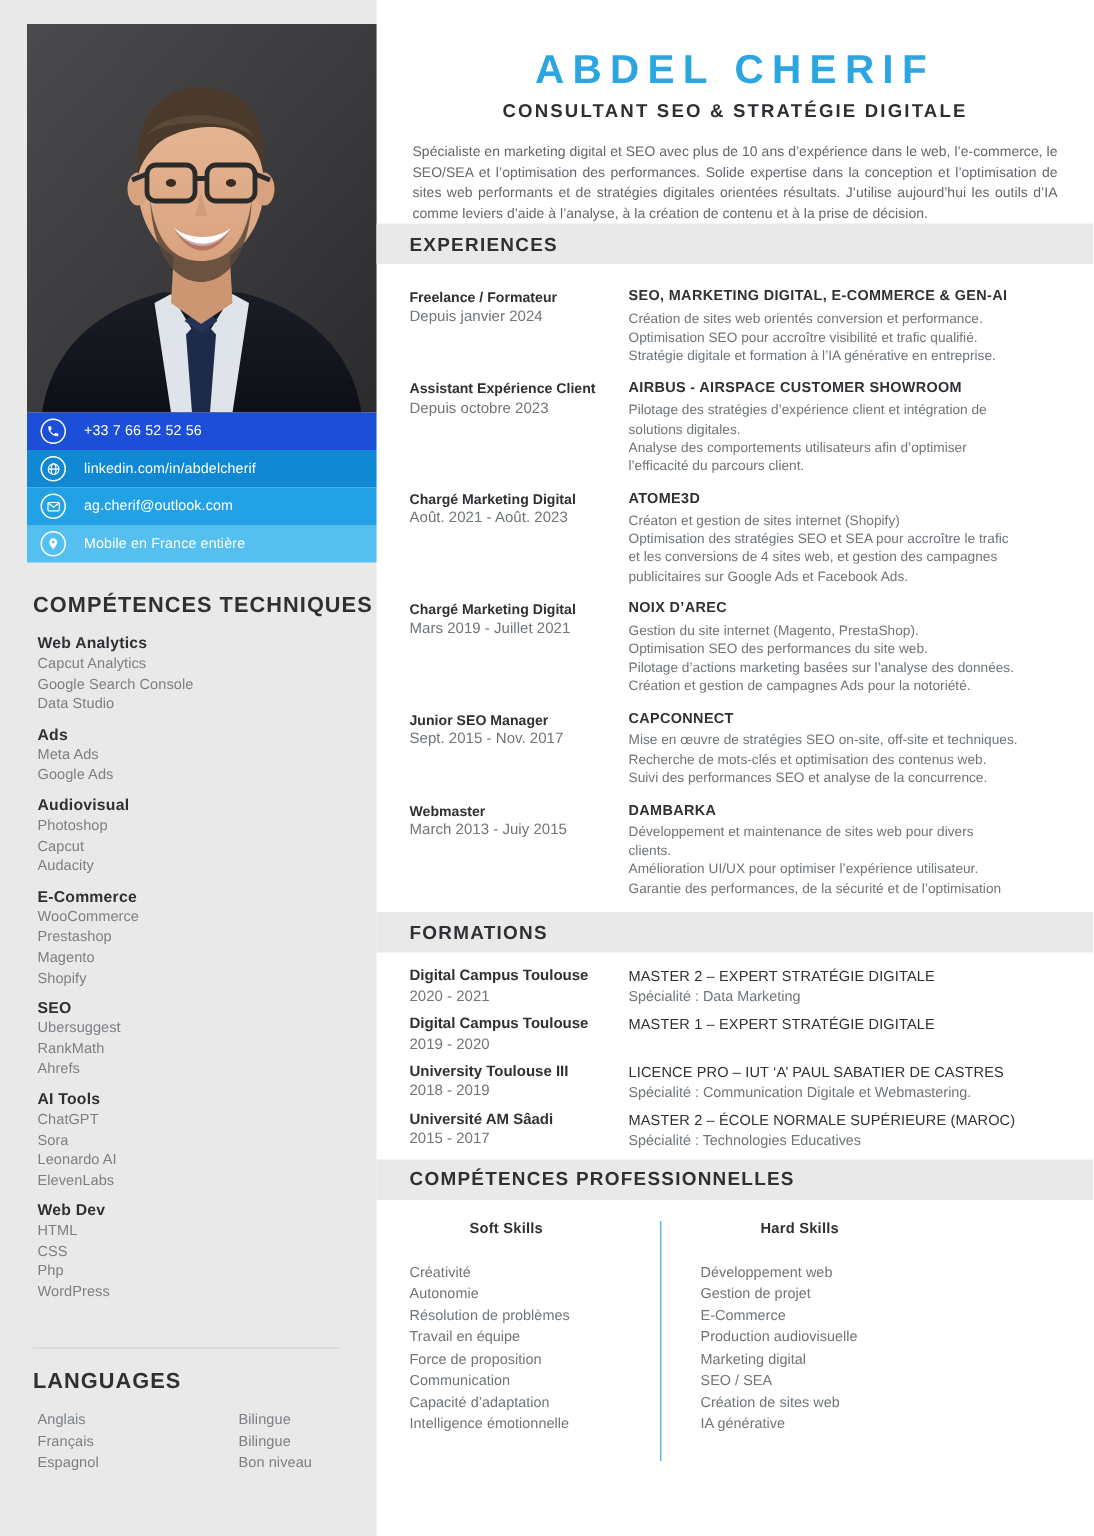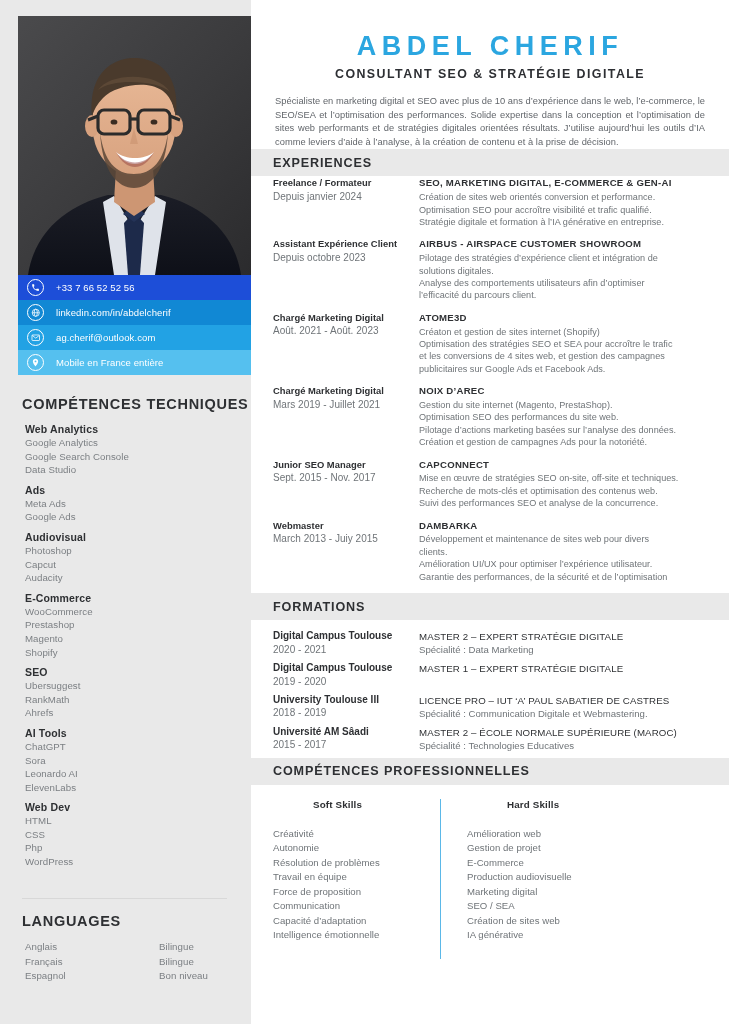--- a/index.html
+++ b/index.html
@@ -147,21 +147,21 @@
     padding-left: 22px;
     margin-top: 0;
   }
   .section-bar-title {
     font-size: 12.6px;
     font-weight: bold;
     color: #2e3033;
     letter-spacing: 0.85px;
   }
 
-  .entries { padding: 1px 18px 0 22px; }
+  .entries { padding: 16px 18px 0 22px; }
   .entry { display: flex; margin-bottom: 10px; }
   .entry-left { width: 146px; flex: 0 0 146px; padding-right: 6px; }
   .entry-role {
     font-size: 9.4px;
     font-weight: bold;
     color: #2e3033;
     line-height: 12.4px;
     letter-spacing: 0.02px;
   }
   .entry-dates {
@@ -345,21 +345,21 @@
         <span class="contact-text">Mobile en France entière</span>
       </div>
 
     </div>
 
     <h2 class="side-heading" id="skills-heading">COMPÉTENCES TECHNIQUES</h2>
 
     <div class="skill-block" id="skill-block" style="top:423px;">
         <div class="skill-group">
           <div class="skill-group-title">Web Analytics</div>
-          <div class="skill-item">Google Analytics</div>
+          <div class="skill-item">Capcut Analytics</div>
           <div class="skill-item">Google Search Console</div>
           <div class="skill-item">Data Studio</div>
         </div>
         <div class="skill-group">
           <div class="skill-group-title">Ads</div>
           <div class="skill-item">Meta Ads</div>
           <div class="skill-item">Google Ads</div>
         </div>
         <div class="skill-group">
           <div class="skill-group-title">Audiovisual</div>
@@ -564,21 +564,21 @@
             <div class="skills-col-item">Travail en équipe</div>
             <div class="skills-col-item">Force de proposition</div>
             <div class="skills-col-item">Communication</div>
             <div class="skills-col-item">Capacité d’adaptation</div>
             <div class="skills-col-item">Intelligence émotionnelle</div>
           </div>
       </div>
       <div class="skills-col right">
         <div class="skills-col-title">Hard Skills</div>
         <div id="hard-skills-items">
-            <div class="skills-col-item">Amélioration web</div>
+            <div class="skills-col-item">Développement web</div>
             <div class="skills-col-item">Gestion de projet</div>
             <div class="skills-col-item">E-Commerce</div>
             <div class="skills-col-item">Production audiovisuelle</div>
             <div class="skills-col-item">Marketing digital</div>
             <div class="skills-col-item">SEO / SEA</div>
             <div class="skills-col-item">Création de sites web</div>
             <div class="skills-col-item">IA générative</div>
           </div>
       </div>
     </div>

